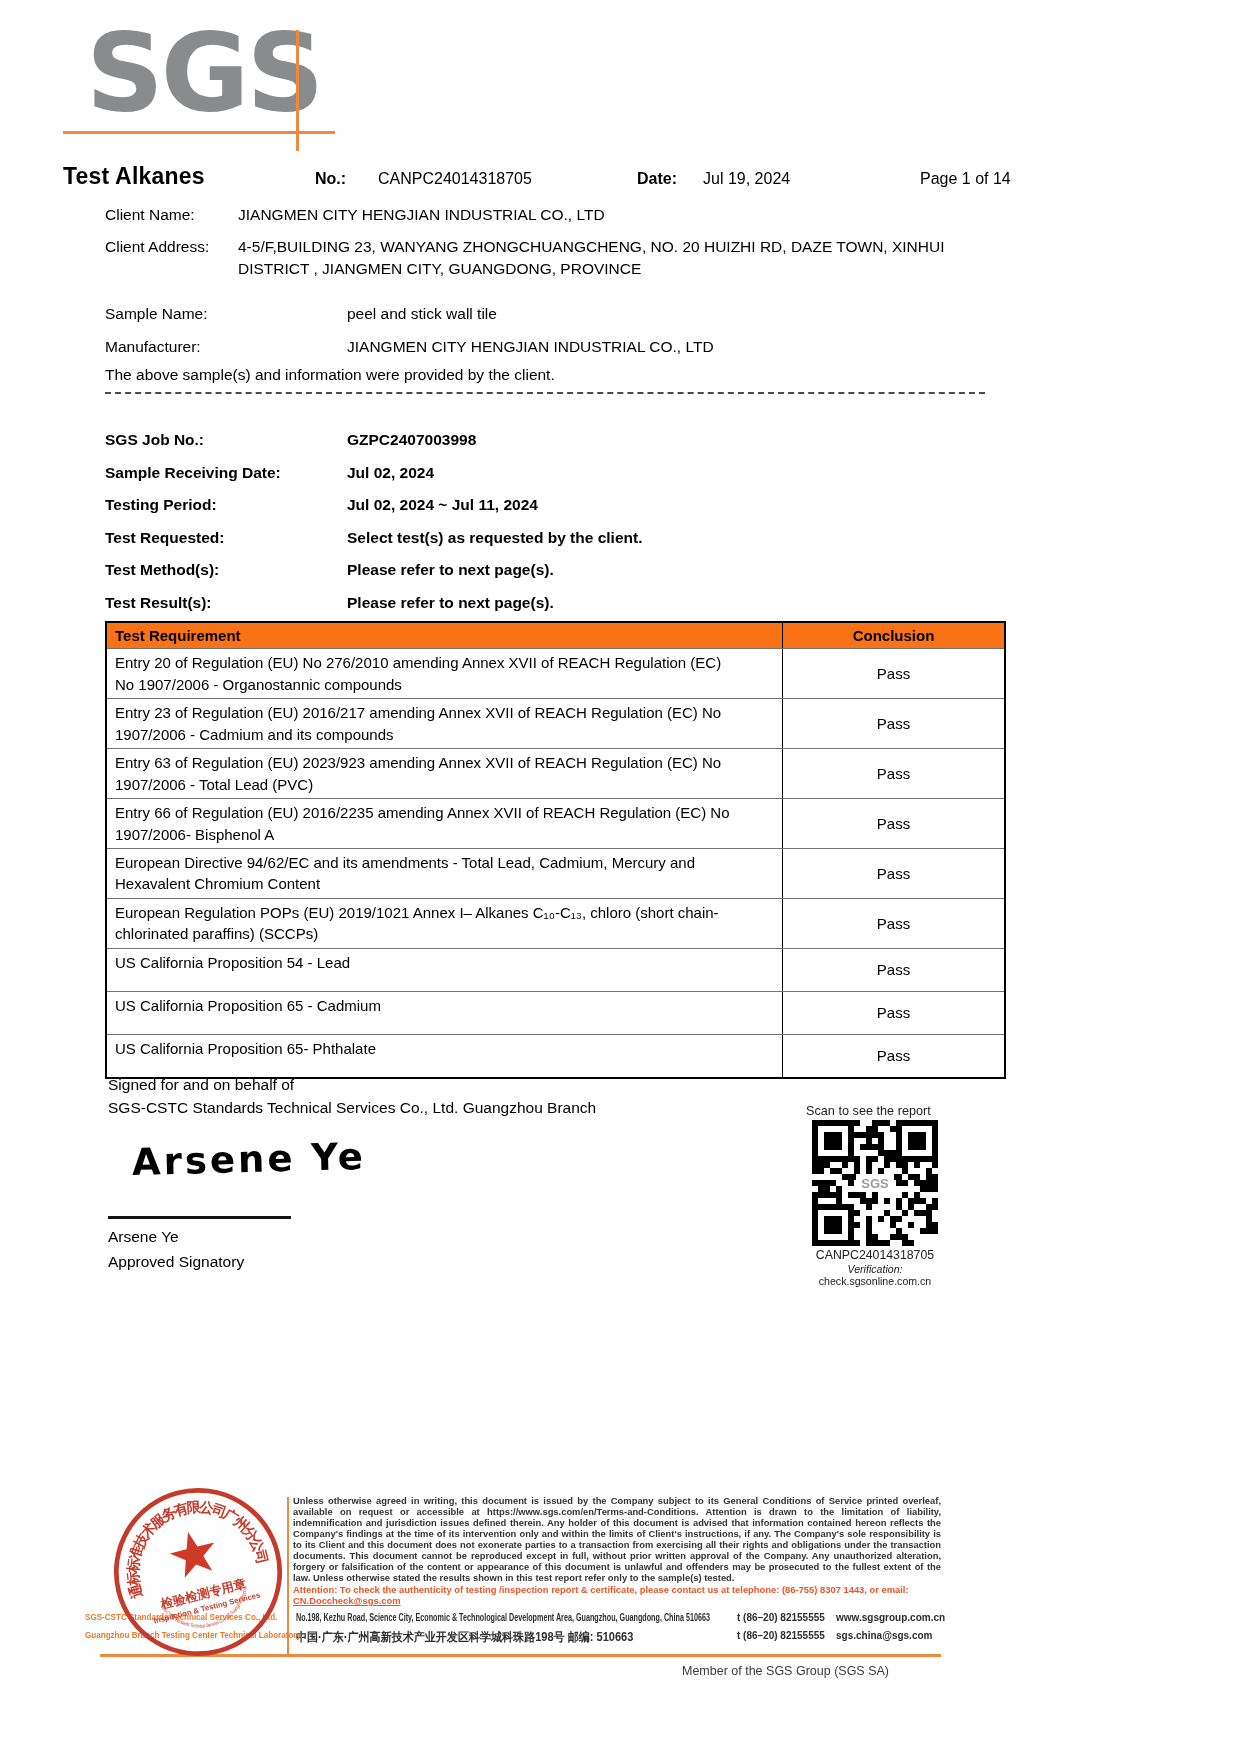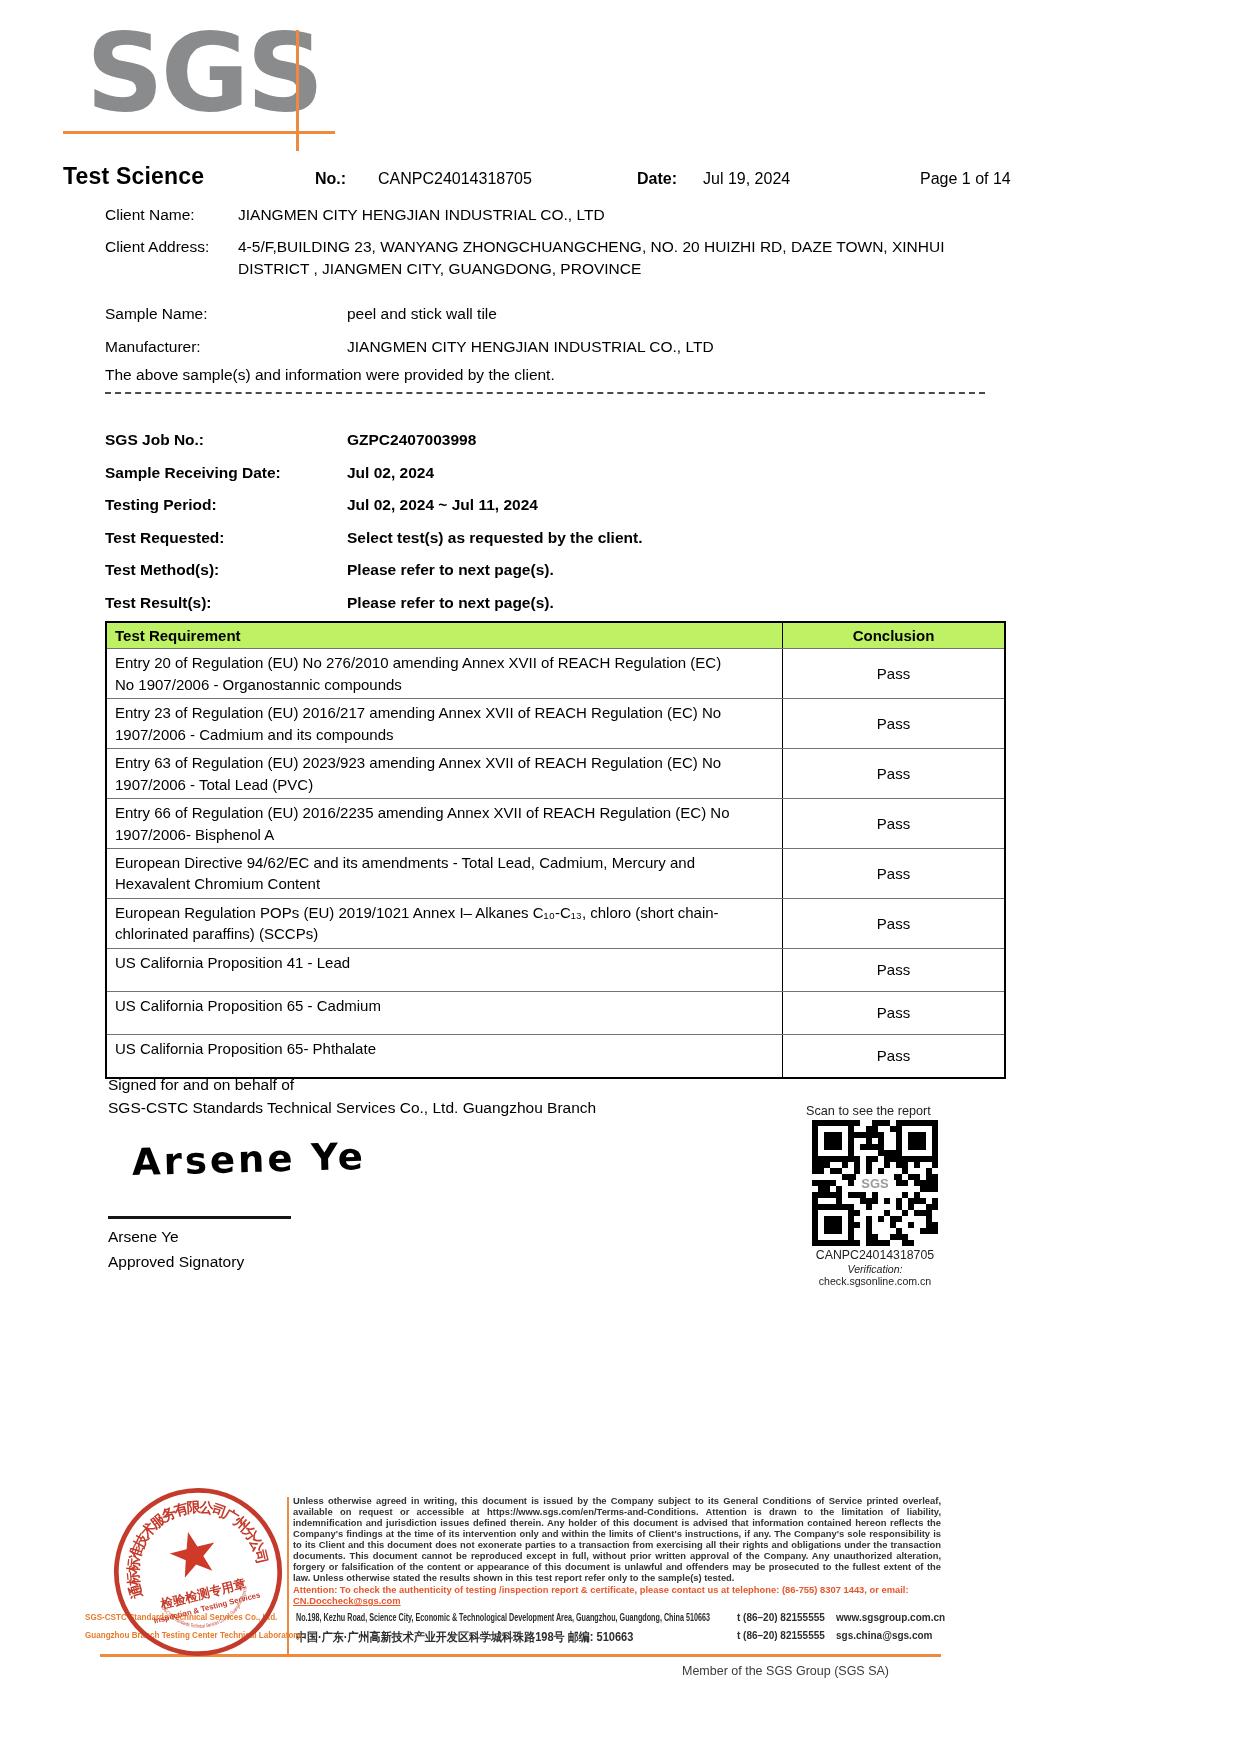--- a/index.html
+++ b/index.html
@@ -26,21 +26,21 @@
   .note{left:105px;font-size:15.5px;}
   .dashes{left:105px;top:392px;width:880px;border-top:2px dashed #4a4a4a;}
 
   .jobs{left:105px;top:429px;}
   .jobs .kv{position:static;height:32.5px;font-weight:bold;}
 
   
   .rtable{left:105px;top:621px;width:901px;border:2px solid #000;font-size:15px;box-sizing:border-box;}
   .tr{display:flex;border-top:1px solid #737373;}
   .tr:first-child{border-top:none;}
-  .th{background:#bef264;font-weight:bold;min-height:24px;}
+  .th{background:#f97316;font-weight:bold;min-height:24px;}
   .c1{width:676px;box-sizing:border-box;border-right:1px solid #000;padding:3px 40px 3px 8px;line-height:1.43;}
   .th .c1{display:flex;align-items:center;padding:2px 8px;}
   .c2{flex:1;display:flex;align-items:center;justify-content:center;}
   .row-tall{min-height:44px;}
   .row-short{min-height:42px;}
 
   
   .signed{left:108px;font-size:15.5px;}
   .sig-hand{left:132px;top:1138px;font-size:37px;font-weight:900;letter-spacing:3px;
             font-family:"DejaVu Sans","Liberation Sans",sans-serif;transform:rotate(-1.5deg);}
@@ -72,21 +72,21 @@
 </style>
 </head>
 <body>
 
 <div class="page">
 
   <div class="abs logo-text">SGS</div>
   <div class="abs logo-hline"></div>
   <div class="abs logo-vline"></div>
 
-  <div class="abs doc-title">Test Science</div>
+  <div class="abs doc-title">Test Alkanes</div>
   <span class="abs hdr bold" style="left:315px">No.:</span>
   <span class="abs hdr" style="left:378px">CANPC24014318705</span>
   <span class="abs hdr bold" style="left:637px">Date:</span>
   <span class="abs hdr" style="left:703px">Jul 19, 2024</span>
   <span class="abs hdr" style="left:920px">Page 1 of 14</span>
 
   <div class="abs kv client" style="top:204px">
     <span class="k">Client Name:</span>
     <span class="v">JIANGMEN CITY HENGJIAN INDUSTRIAL CO., LTD</span>
   </div>
@@ -156,21 +156,21 @@
       </div>
     <div class="tr row-tall">
         <div class="c1">European Directive 94/62/EC and its amendments - Total Lead, Cadmium, Mercury and Hexavalent Chromium Content</div>
         <div class="c2">Pass</div>
       </div>
     <div class="tr row-tall">
         <div class="c1">European Regulation POPs (EU) 2019/1021 Annex I– Alkanes C₁₀-C₁₃, chloro (short chain-chlorinated paraffins) (SCCPs)</div>
         <div class="c2">Pass</div>
       </div>
     <div class="tr row-short">
-        <div class="c1">US California Proposition 41 - Lead</div>
+        <div class="c1">US California Proposition 54 - Lead</div>
         <div class="c2">Pass</div>
       </div>
     <div class="tr row-short">
         <div class="c1">US California Proposition 65 - Cadmium</div>
         <div class="c2">Pass</div>
       </div>
     <div class="tr row-short">
         <div class="c1">US California Proposition 65- Phthalate</div>
         <div class="c2">Pass</div>
       </div>

